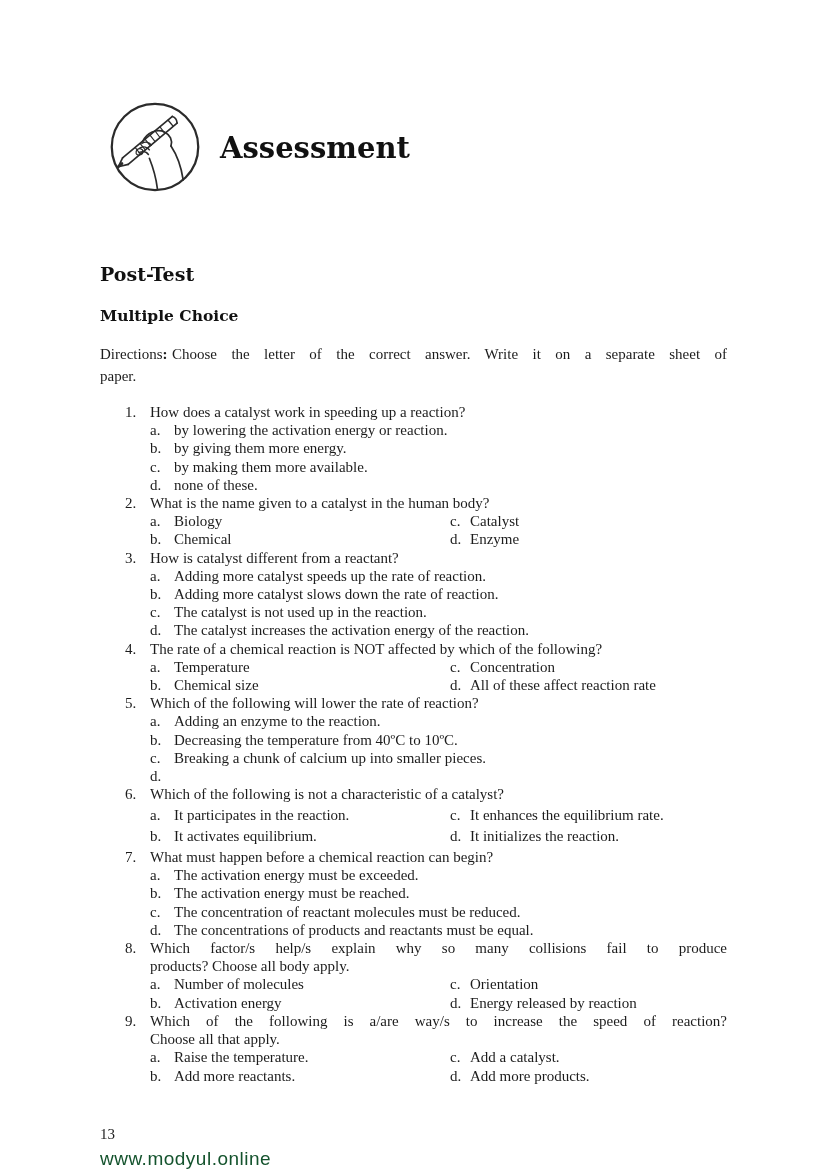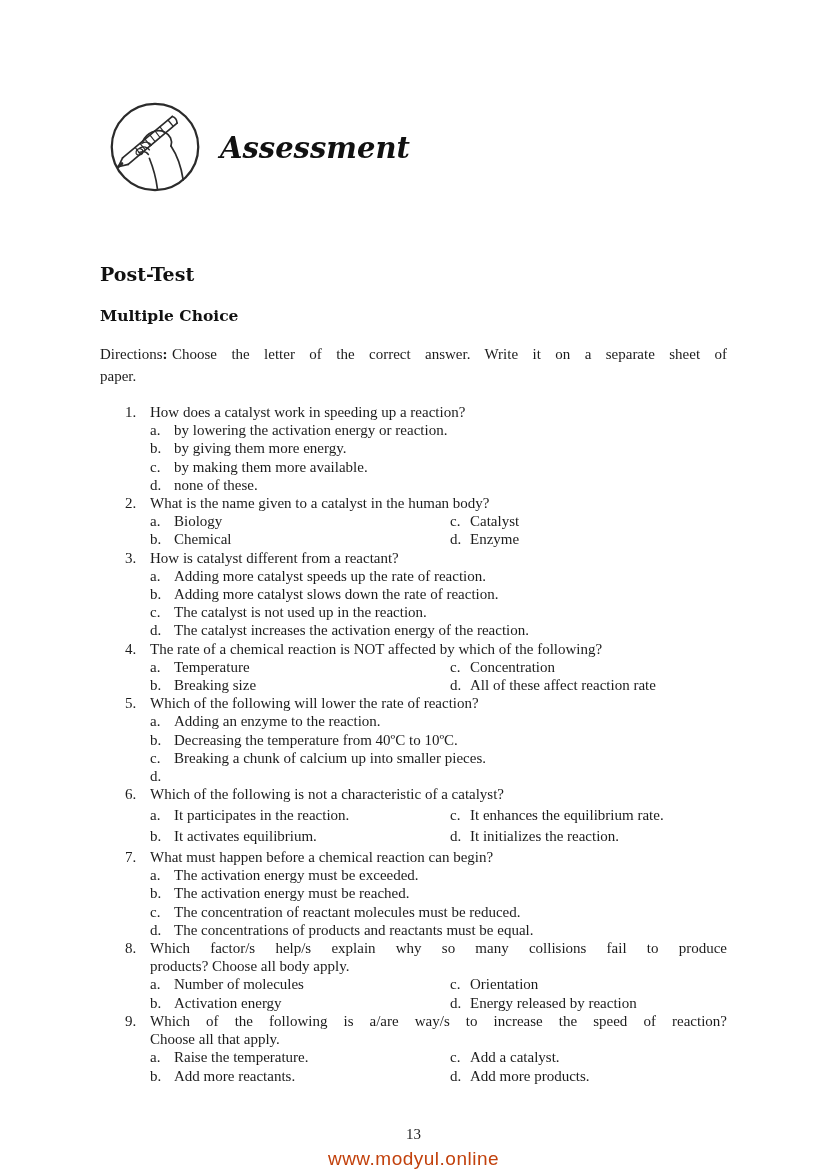--- a/index.html
+++ b/index.html
@@ -15,21 +15,21 @@
     box-sizing:border-box;
     padding:0 99px 0 100px;
     overflow:hidden;
   }
   
   .header { margin-top:100px; display:flex; align-items:center; height:94px; }
   .icon-wrap { width:94px; height:94px; margin-left:8px; flex:none; }
   .icon-wrap svg { width:100%; height:100%; display:block; }
   .title {
     font-family:"DejaVu Serif", serif;
-    font-weight:bold; font-style:italic;
+    font-weight:bold; 
     font-size:29px; line-height:34px;
     margin-left:18px; margin-top:2px;
     color:#111111;
   }
   
   .h-post {
     font-family:"DejaVu Serif", serif; font-weight:bold;
     font-size:19px; line-height:24px; margin-top:68px; color:#111111;
   }
   .h-mc {
@@ -52,26 +52,26 @@
     grid-template-columns:300px auto;
     grid-auto-flow:column;
     grid-template-rows:repeat(2,auto);
   }
   .q-options.spaced { padding:1.5px 0; }
   .q-options.spaced .option { padding:1.3px 0; }
   .option { display:flex; }
   .opt-letter { flex:0 0 24px; }
   .option.second-col .opt-letter { flex:0 0 20px; }
   
-  .footer { margin-top:40px; text-align:center; }
+  .footer { margin-top:40px; }
   .page-num { font-size:15px; line-height:19px; }
   .watermark {
     font-family:"Liberation Sans", sans-serif;
     font-size:19px; line-height:22px;
-    color:#c2410c; letter-spacing:0.5px;
+    color:#14532d; letter-spacing:0.5px;
     margin-top:4px;
   }
 </style>
 </head>
 <body>
 
 <div class="page">
 
   <div class="header">
     <div class="icon-wrap">
@@ -199,21 +199,21 @@
             <div class="q-line">The rate of a chemical reaction is NOT affected by which of the following?</div>
           </div>
         </div>
         <div class="q-options cols2">
           <div class="option">
             <span class="opt-letter">a.</span>
             <span class="opt-text">Temperature</span>
           </div>
           <div class="option">
             <span class="opt-letter">b.</span>
-            <span class="opt-text">Breaking size</span>
+            <span class="opt-text">Chemical size</span>
           </div>
           <div class="option second-col">
             <span class="opt-letter">c.</span>
             <span class="opt-text">Concentration</span>
           </div>
           <div class="option second-col">
             <span class="opt-letter">d.</span>
             <span class="opt-text">All of these affect reaction rate</span>
           </div>
         </div>

